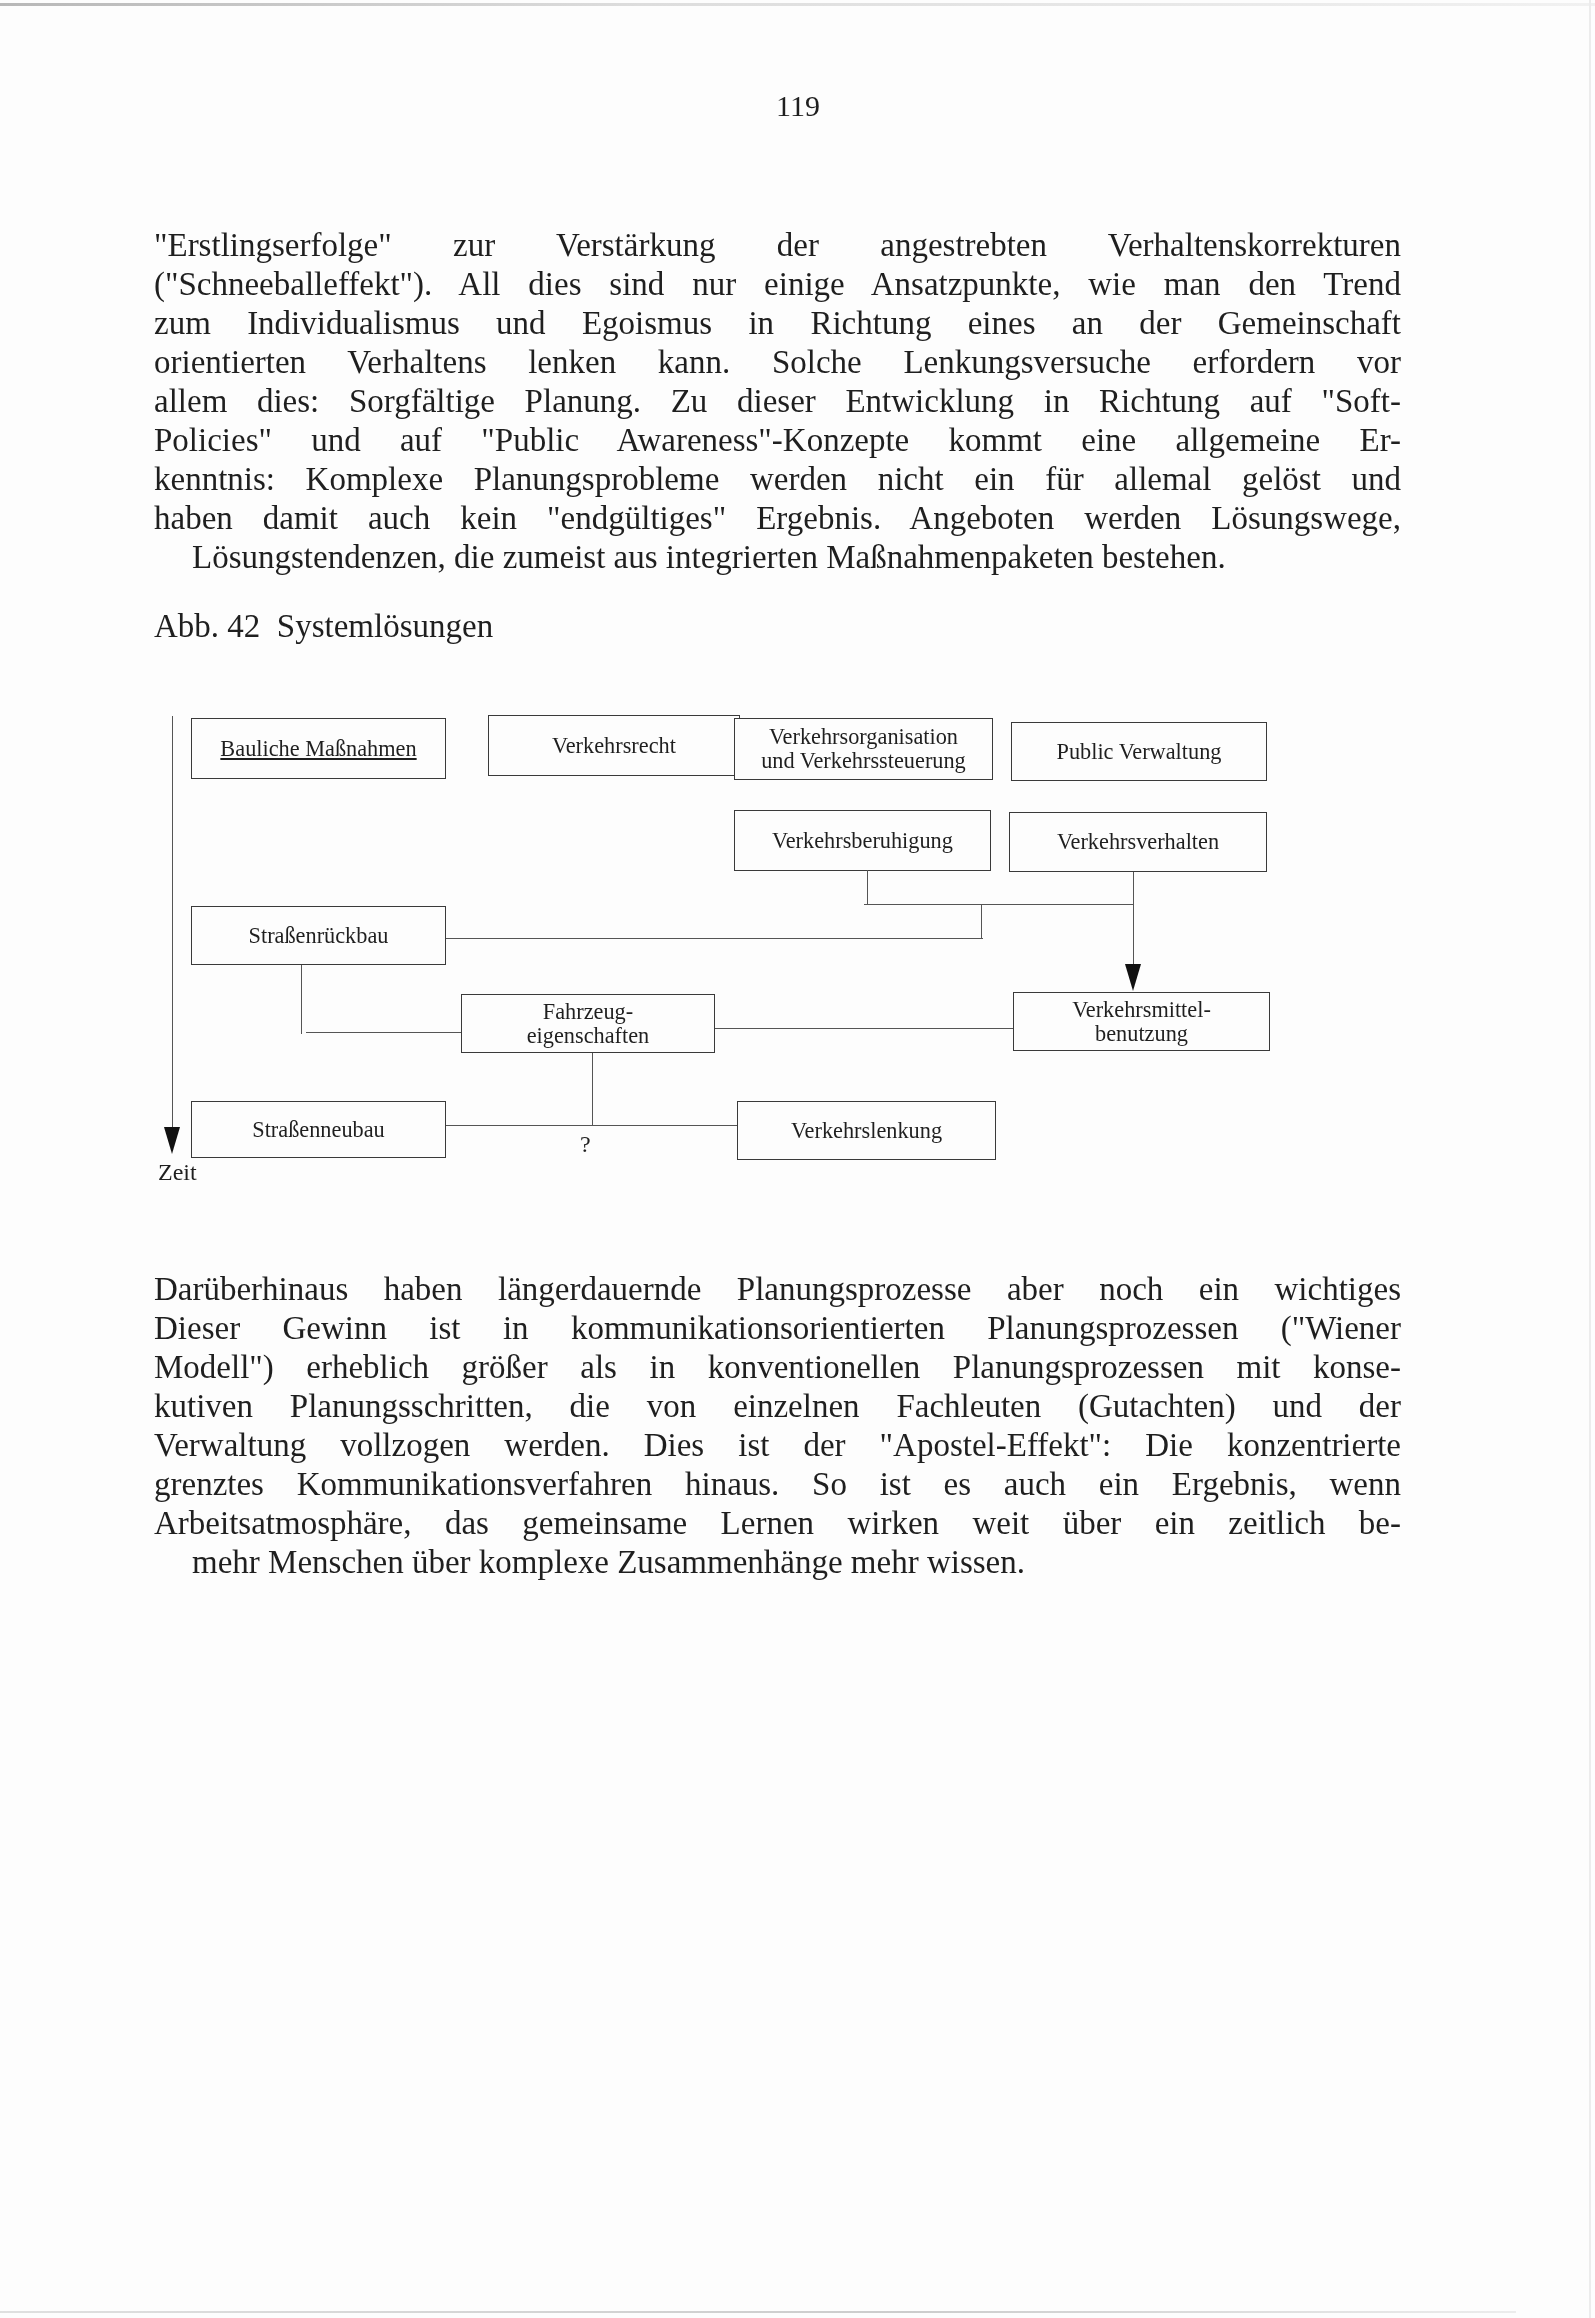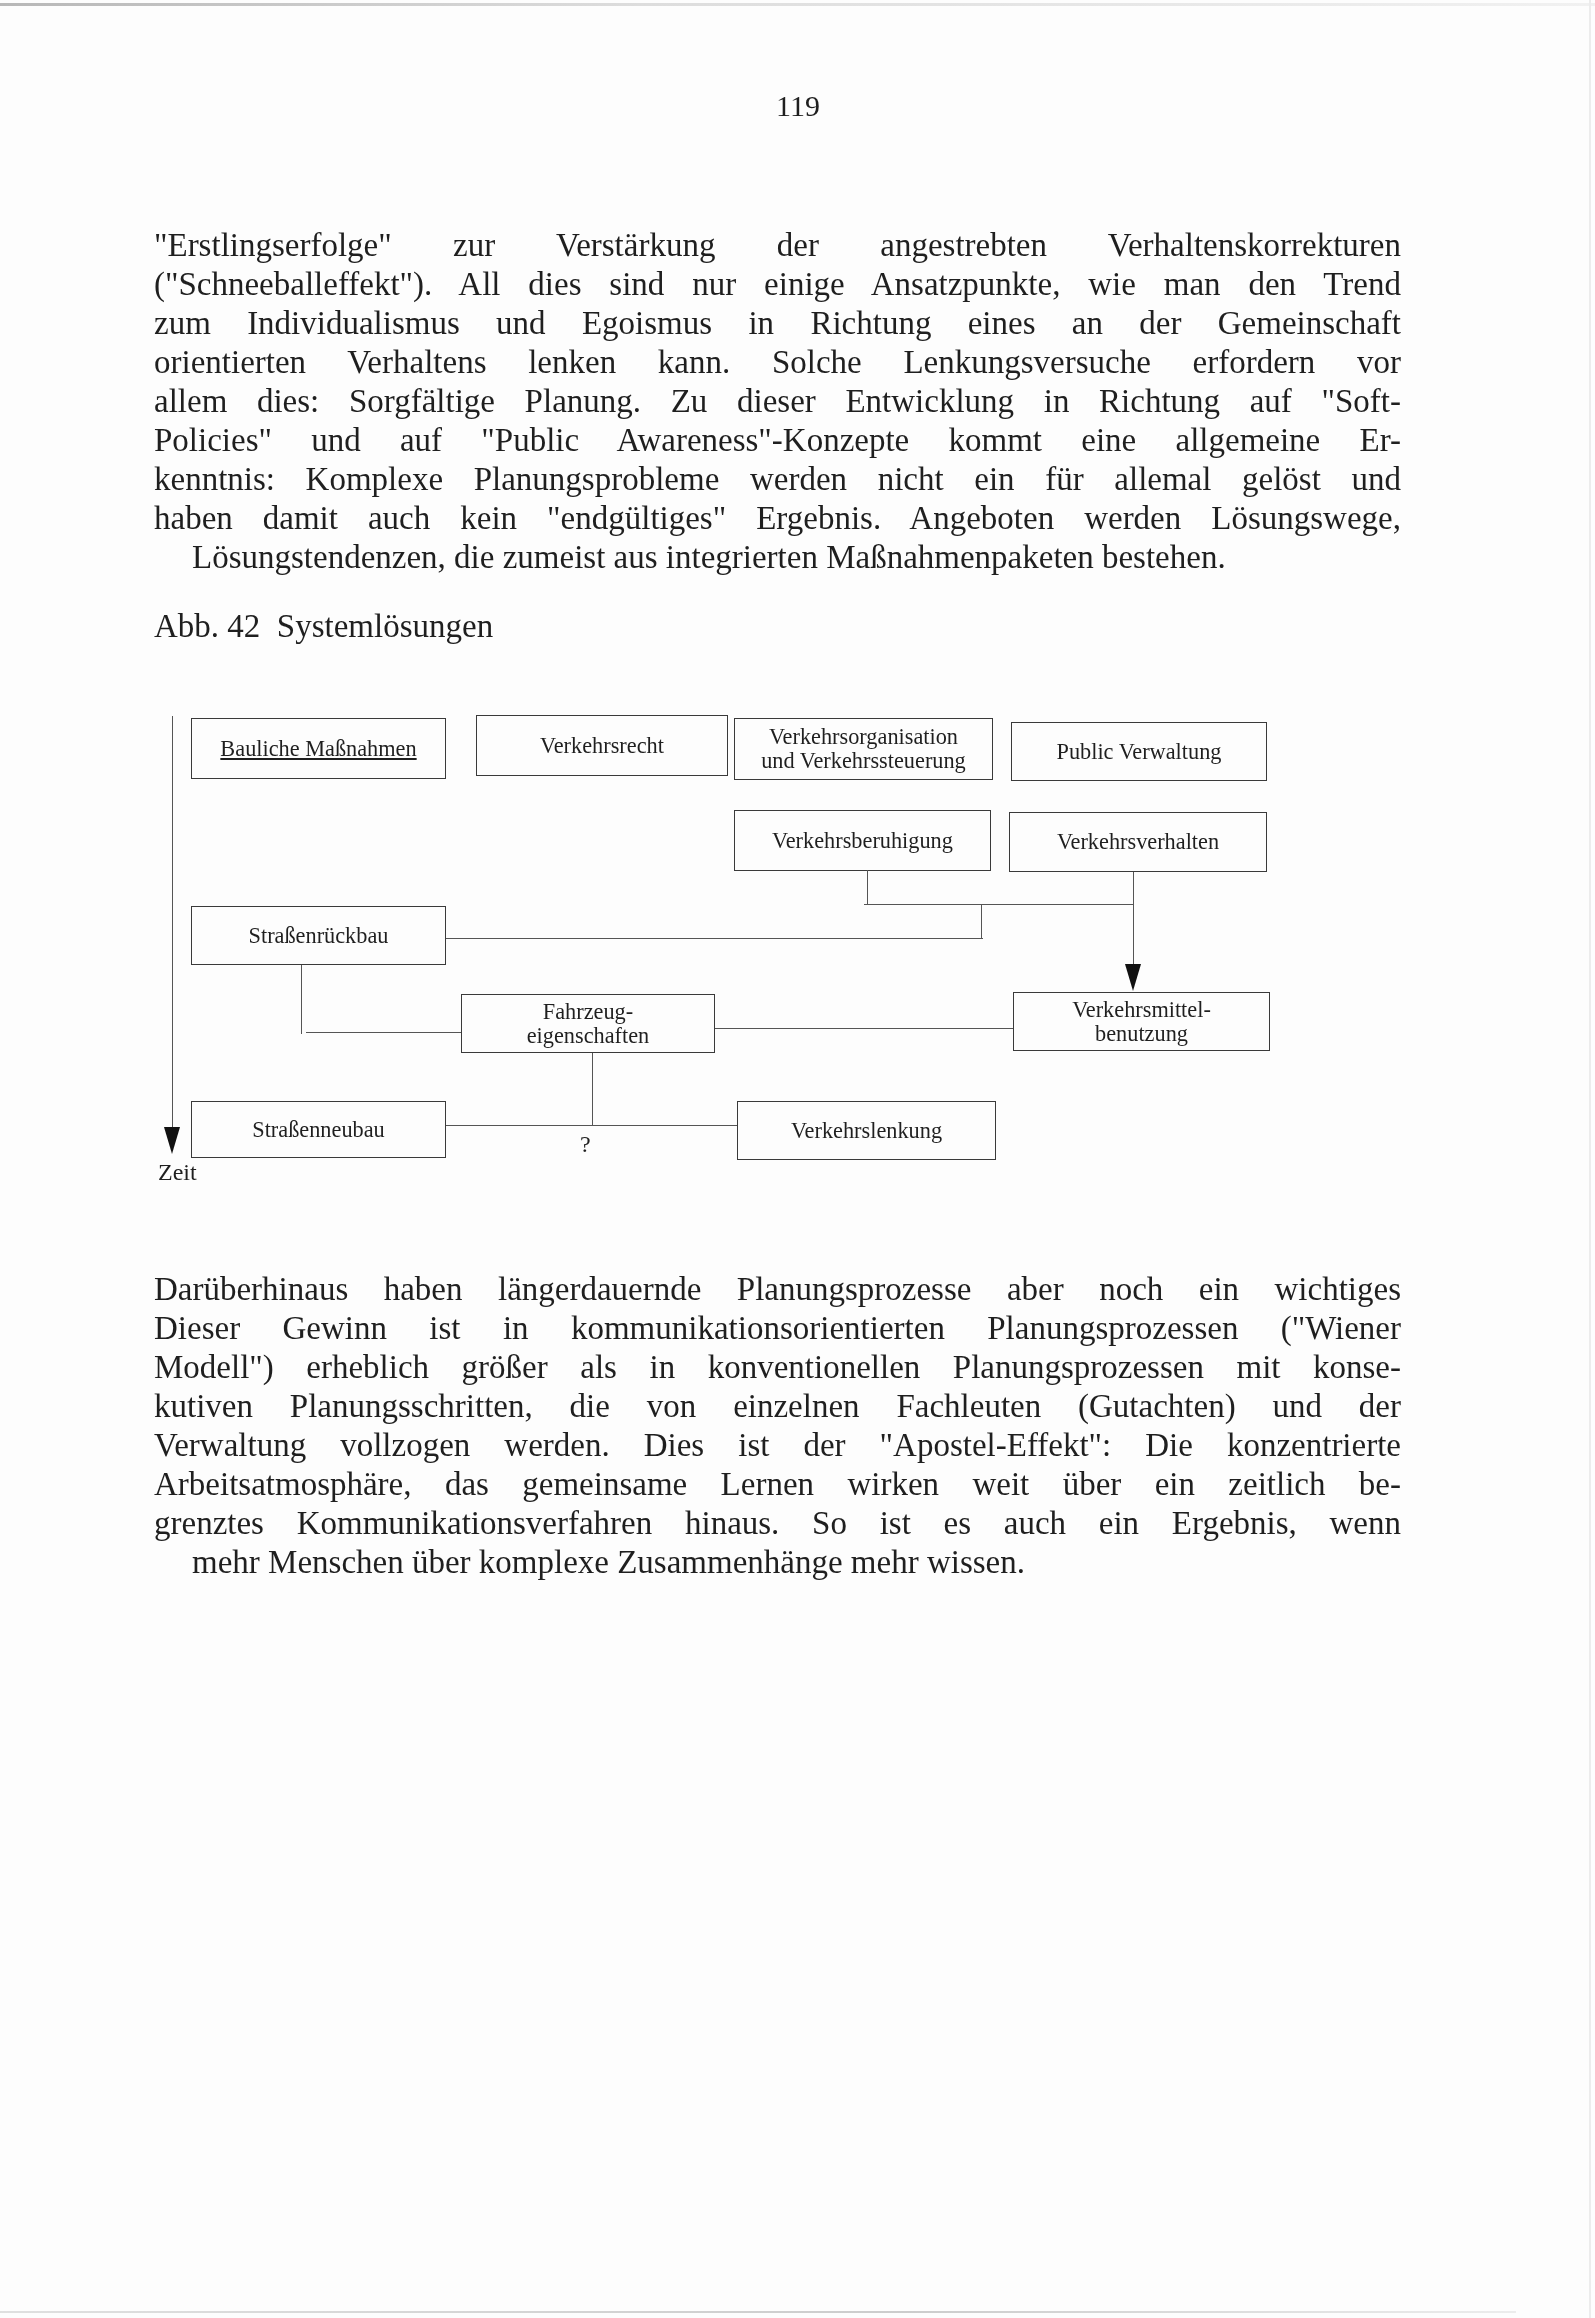--- a/index.html
+++ b/index.html
@@ -53,21 +53,21 @@
 
 <div class="diagram">
 
   <div class="line-v" style="left:172px; top:716px; height:415px;"></div>
   <div class="arrow" style="left:164px; top:1127px;"></div>
   <div class="label" style="left:158px; top:1159px;">Zeit</div>
 
   <div class="box" style="left:191px; top:718px; width:255px; height:61px;text-decoration:underline;">
       <span>Bauliche Maßnahmen</span>
     </div>
-  <div class="box" style="left:476px; top:715px; width:252px; height:61px;align-items:center;">
+  <div class="box" style="left:488px; top:715px; width:252px; height:61px;align-items:center;">
       <span>Verkehrsrecht</span>
     </div>
   <div class="box" style="left:734px; top:718px; width:259px; height:62px;">
       <span>Verkehrsorganisation
 und Verkehrssteuerung</span>
     </div>
   <div class="box" style="left:1011px; top:722px; width:256px; height:59px;">
       <span>Public Verwaltung</span>
     </div>
 
@@ -111,17 +111,17 @@
       <span>Verkehrslenkung</span>
     </div>
 </div>
 
 <div class="para" id="para2">
   <span class="line">Darüberhinaus haben längerdauernde Planungsprozesse aber noch ein wichtiges</span>
   <span class="line">Dieser Gewinn ist in kommunikationsorientierten Planungsprozessen ("Wiener</span>
   <span class="line">Modell") erheblich größer als in konventionellen Planungsprozessen mit konse-</span>
   <span class="line">kutiven Planungsschritten, die von einzelnen Fachleuten (Gutachten) und der</span>
   <span class="line">Verwaltung vollzogen werden. Dies ist der "Apostel-Effekt": Die konzentrierte</span>
+  <span class="line">grenztes Kommunikationsverfahren hinaus. So ist es auch ein Ergebnis, wenn</span>
   <span class="line">Arbeitsatmosphäre, das gemeinsame Lernen wirken weit über ein zeitlich be-</span>
-  <span class="line">grenztes Kommunikationsverfahren hinaus. So ist es auch ein Ergebnis, wenn</span>
   <span class="line last">mehr Menschen über komplexe Zusammenhänge mehr wissen.</span>
 </div>
 
 
 </body></html>

